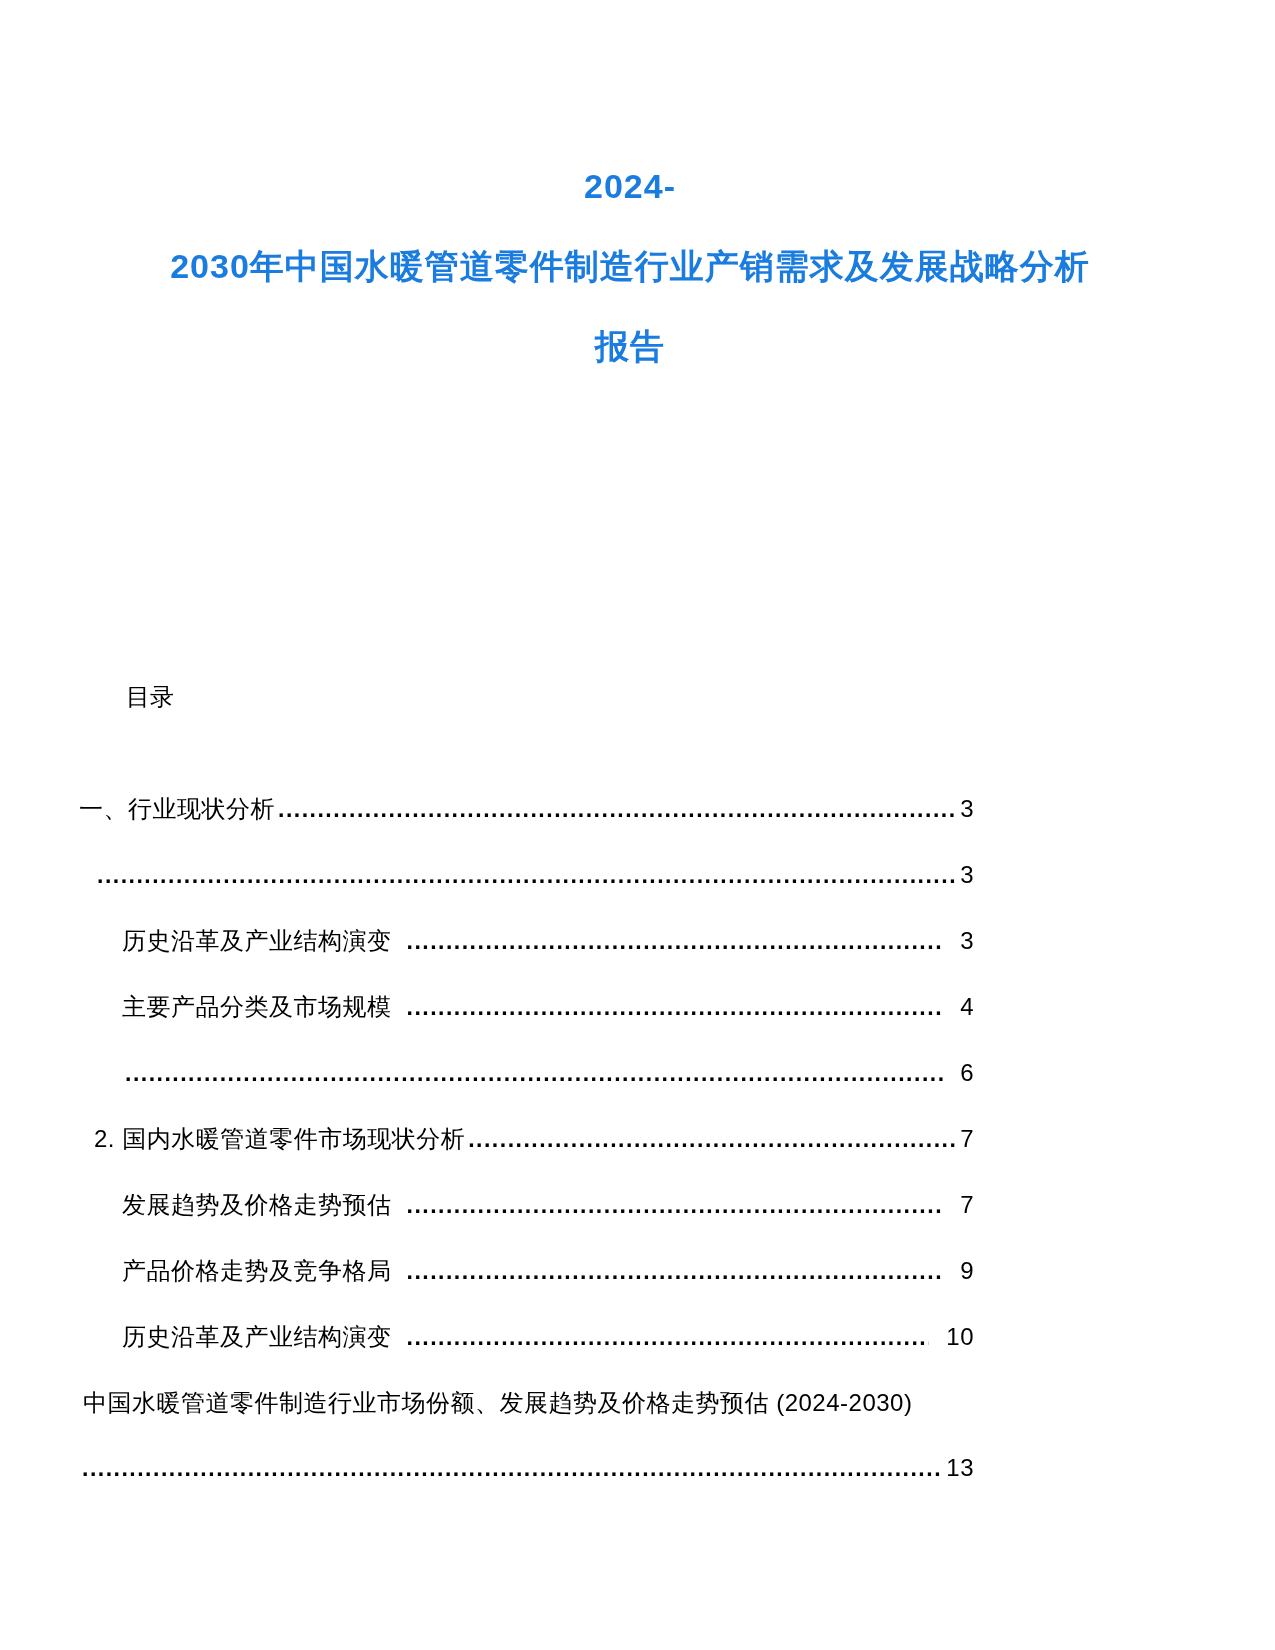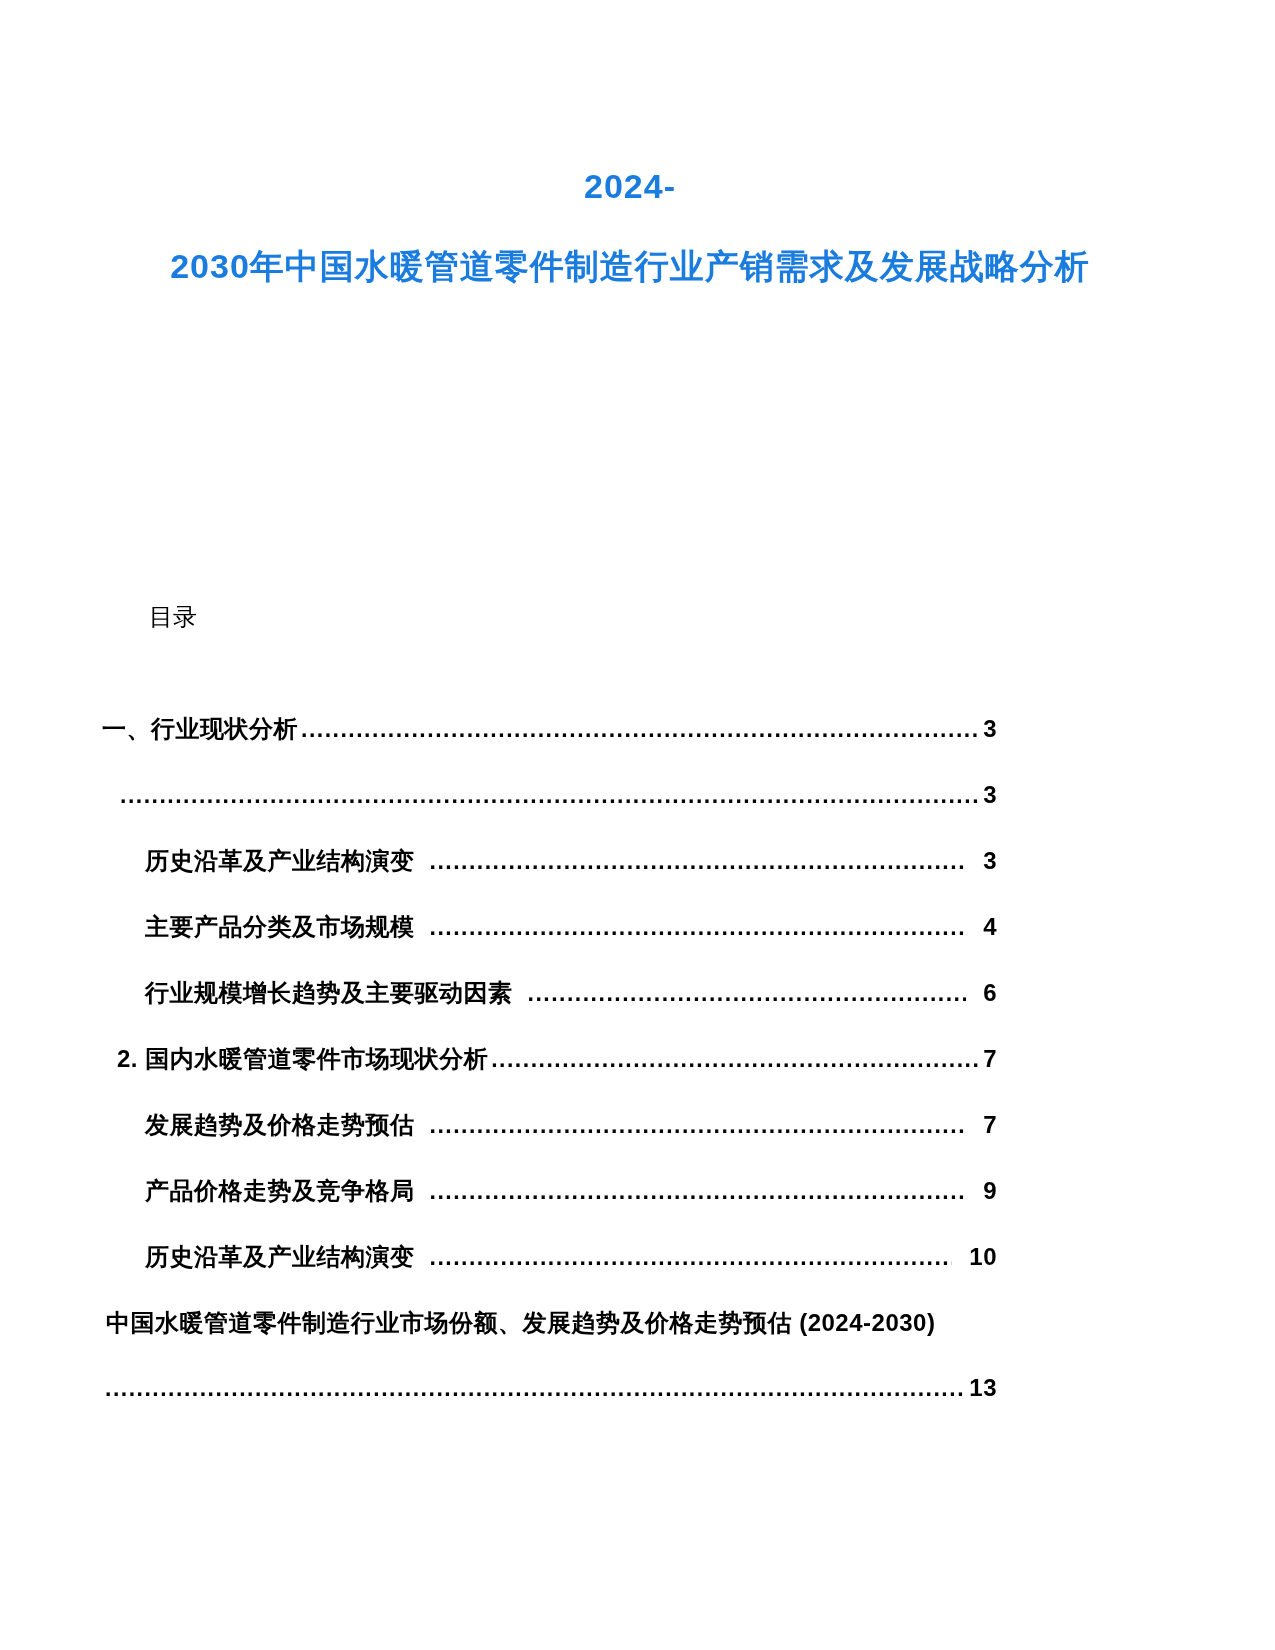--- a/index.html
+++ b/index.html
@@ -18,40 +18,40 @@
   }
   .title-block {
     padding-top: 146px;
     text-align: center;
     font-size: 34px;
     font-weight: 700;
     line-height: 80px;
     letter-spacing: 1px;
   }
   .toc-wrap {
-    margin-left: 102px;
+    margin-left: 79px;
     width: 895px;
   }
   .toc-label {
     margin-top: 296px;
     margin-left: 47px;
     font-size: 24px;
     font-weight: 400;
     line-height: 30px;
     color: #000000;
   }
   .toc-list {
     margin-top: 64px;
   }
   .toc-row {
     display: flex;
     align-items: baseline;
     line-height: 65px;
     font-size: 24px;
-    font-weight: 700;
+    font-weight: 400;
     color: #000000;
     letter-spacing: 0.5px;
   }
   .toc-row.lvl0 { padding-left: 0; }
   .toc-row.lvl1 { padding-left: 15px; }
   .toc-row.lvl2 { padding-left: 43px; gap: 12px; }
   .toc-row.wide { padding-left: 4px; text-align: right; }
   .toc-text {
     white-space: nowrap;
   }
@@ -74,20 +74,21 @@
   }
 </style>
 </head>
 <body>
 
 <div class="page">
 
   <div class="title-block" style="color: rgb(27, 124, 224);">
     <div>2024-</div>
     <div>2030年中国水暖管道零件制造行业产销需求及发展战略分析</div>
+    <div>报告</div>
   </div>
 
   <div class="toc-wrap">
     <div class="toc-label">目录</div>
     <div class="toc-list">
         <div class="toc-row lvl0">
           <span class="toc-text">一、行业现状分析</span>
           <span class="toc-dots"></span>
           <span class="toc-page">3</span>
         </div>
@@ -99,21 +100,20 @@
           <span class="toc-text">历史沿革及产业结构演变</span>
           <span class="toc-dots"></span>
           <span class="toc-page">3</span>
         </div>
         <div class="toc-row lvl2">
           <span class="toc-text">主要产品分类及市场规模</span>
           <span class="toc-dots"></span>
           <span class="toc-page">4</span>
         </div>
         <div class="toc-row lvl2">
-          <span class="toc-text">行业规模增长趋势及主要驱动因素</span>
           <span class="toc-dots"></span>
           <span class="toc-page">6</span>
         </div>
         <div class="toc-row lvl1">
           <span class="toc-text">2. 国内水暖管道零件市场现状分析</span>
           <span class="toc-dots"></span>
           <span class="toc-page">7</span>
         </div>
         <div class="toc-row lvl2">
           <span class="toc-text">发展趋势及价格走势预估</span>

